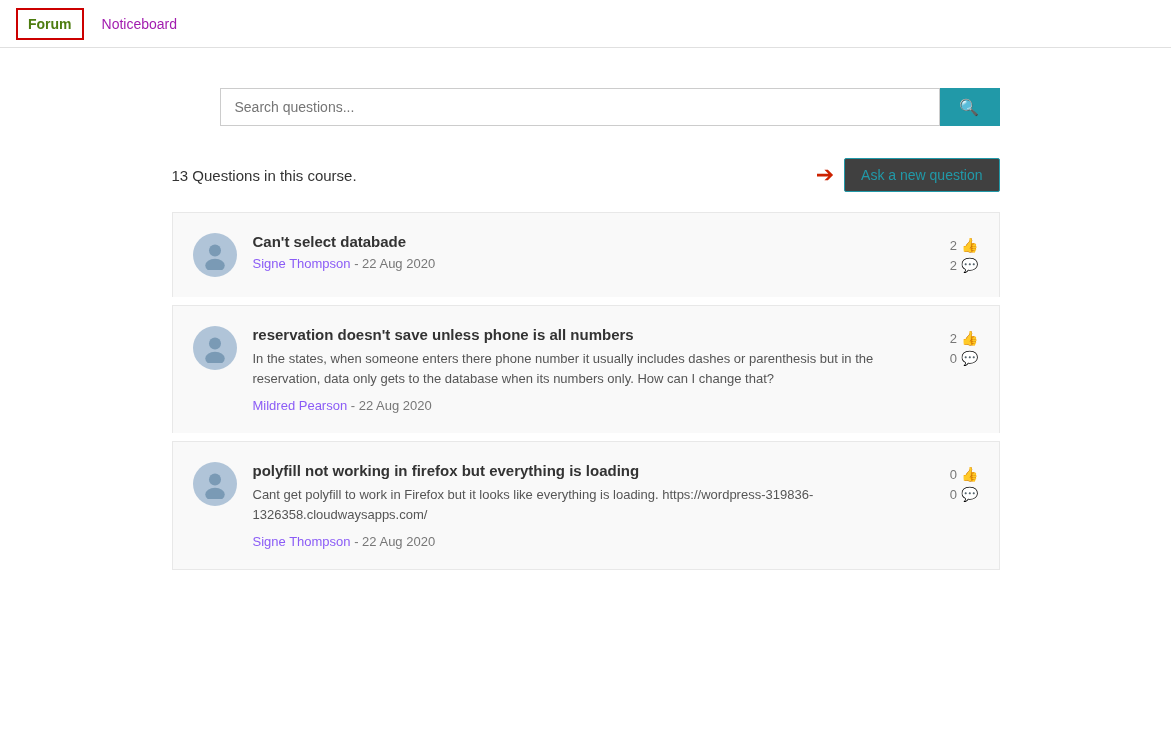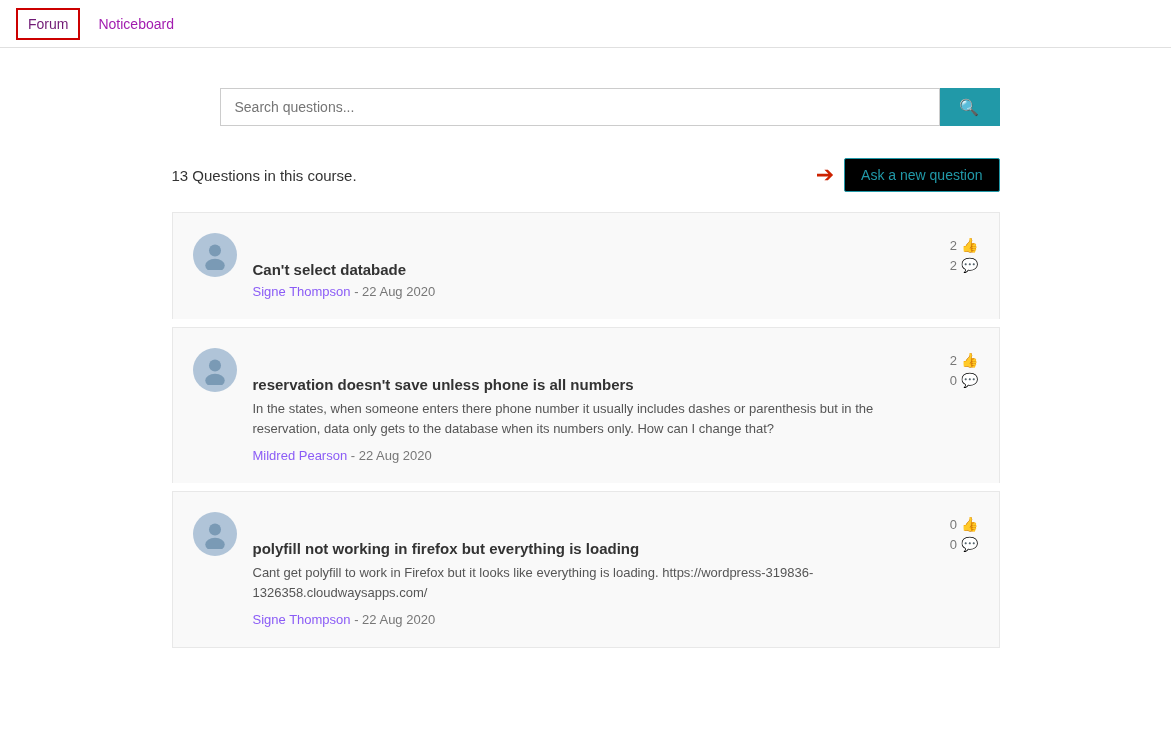--- a/index.html
+++ b/index.html
@@ -10,24 +10,24 @@
       display: flex;
       align-items: center;
       padding: 0 16px;
       border-bottom: 1px solid #e0e0e0;
       height: 48px;
       gap: 8px;
     }
     .nav-item-forum {
       padding: 6px 10px;
       border: 2px solid #cc0000;
-      color: #701a75;
-      font-size: 14px;
-      cursor: pointer;
-      font-weight: 400;
+      color: #4d7c0f;
+      font-size: 14px;
+      cursor: pointer;
+      font-weight: 700;
     }
     .nav-item-noticeboard {
       padding: 6px 10px;
       color: #a21caf;
       font-size: 14px;
       cursor: pointer;
     }
 
     
     .main-content {
@@ -76,21 +76,21 @@
     .ask-question-row {
       display: flex;
       align-items: center;
       gap: 10px;
     }
     .arrow-icon {
       color: #cc2200;
       font-size: 22px;
     }
     .ask-question-btn {
-      background: #000000;
+      background: #404040;
       border: 1px solid #2199a8;
       color: #2199a8;
       padding: 8px 16px;
       font-size: 14px;
       cursor: pointer;
       border-radius: 2px;
     }
 
     
     .question-card {
@@ -123,21 +123,20 @@
     }
 
     .question-body {
       flex: 1;
     }
     .question-title {
       font-size: 15px;
       color: #333;
       font-weight: 600;
       margin-bottom: 6px;
-      margin-top: 28px;
     }
     .question-text {
       font-size: 13px;
       color: #555;
       margin-bottom: 10px;
       line-height: 1.5;
     }
     .question-meta {
       font-size: 13px;
     }

